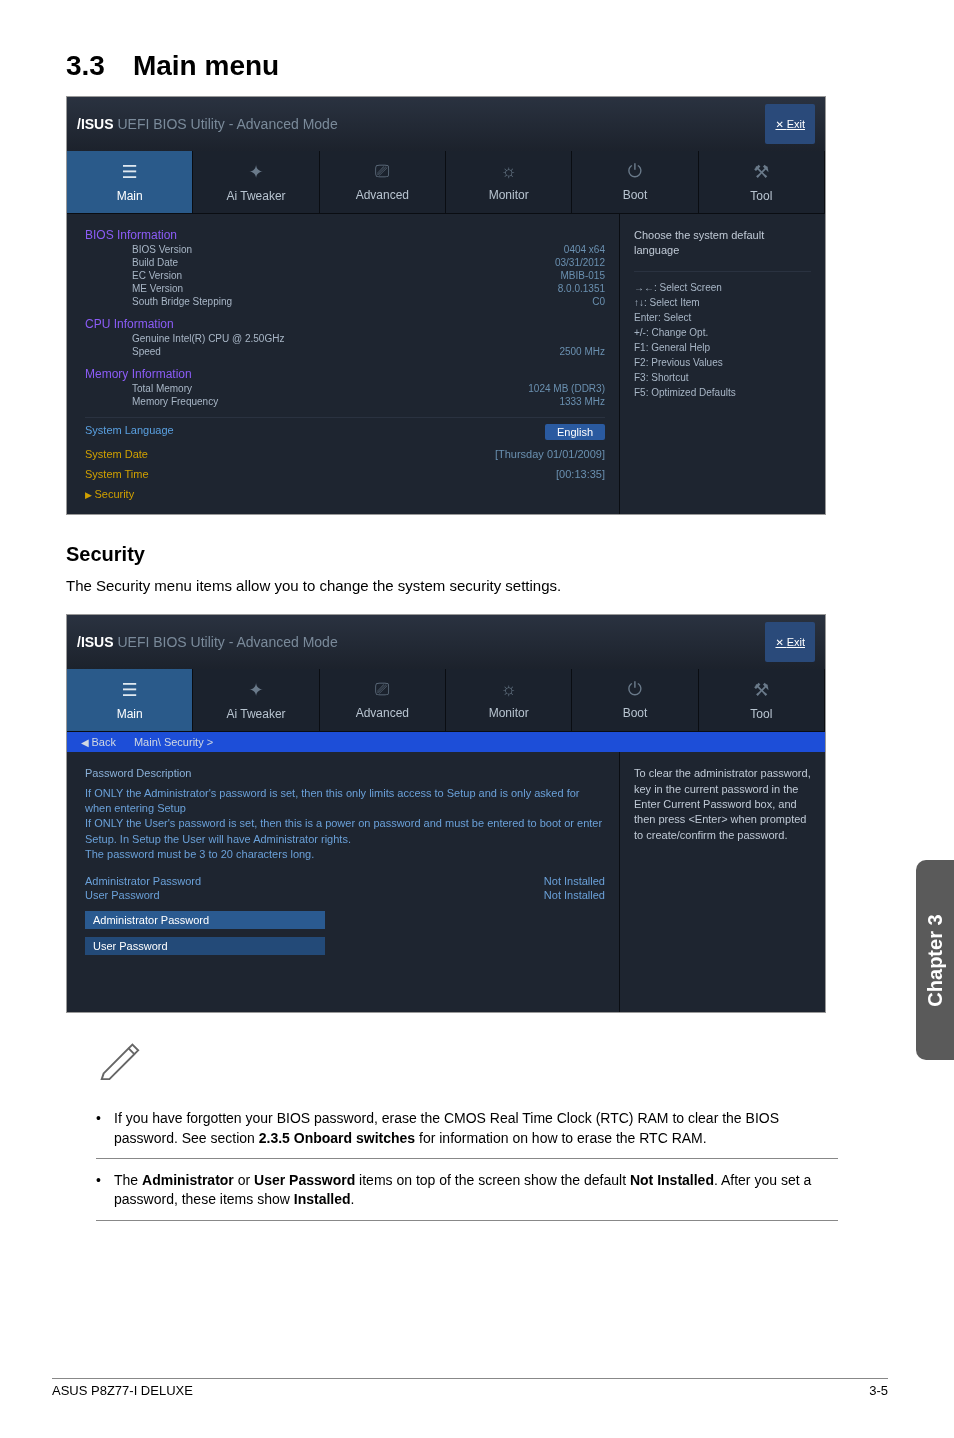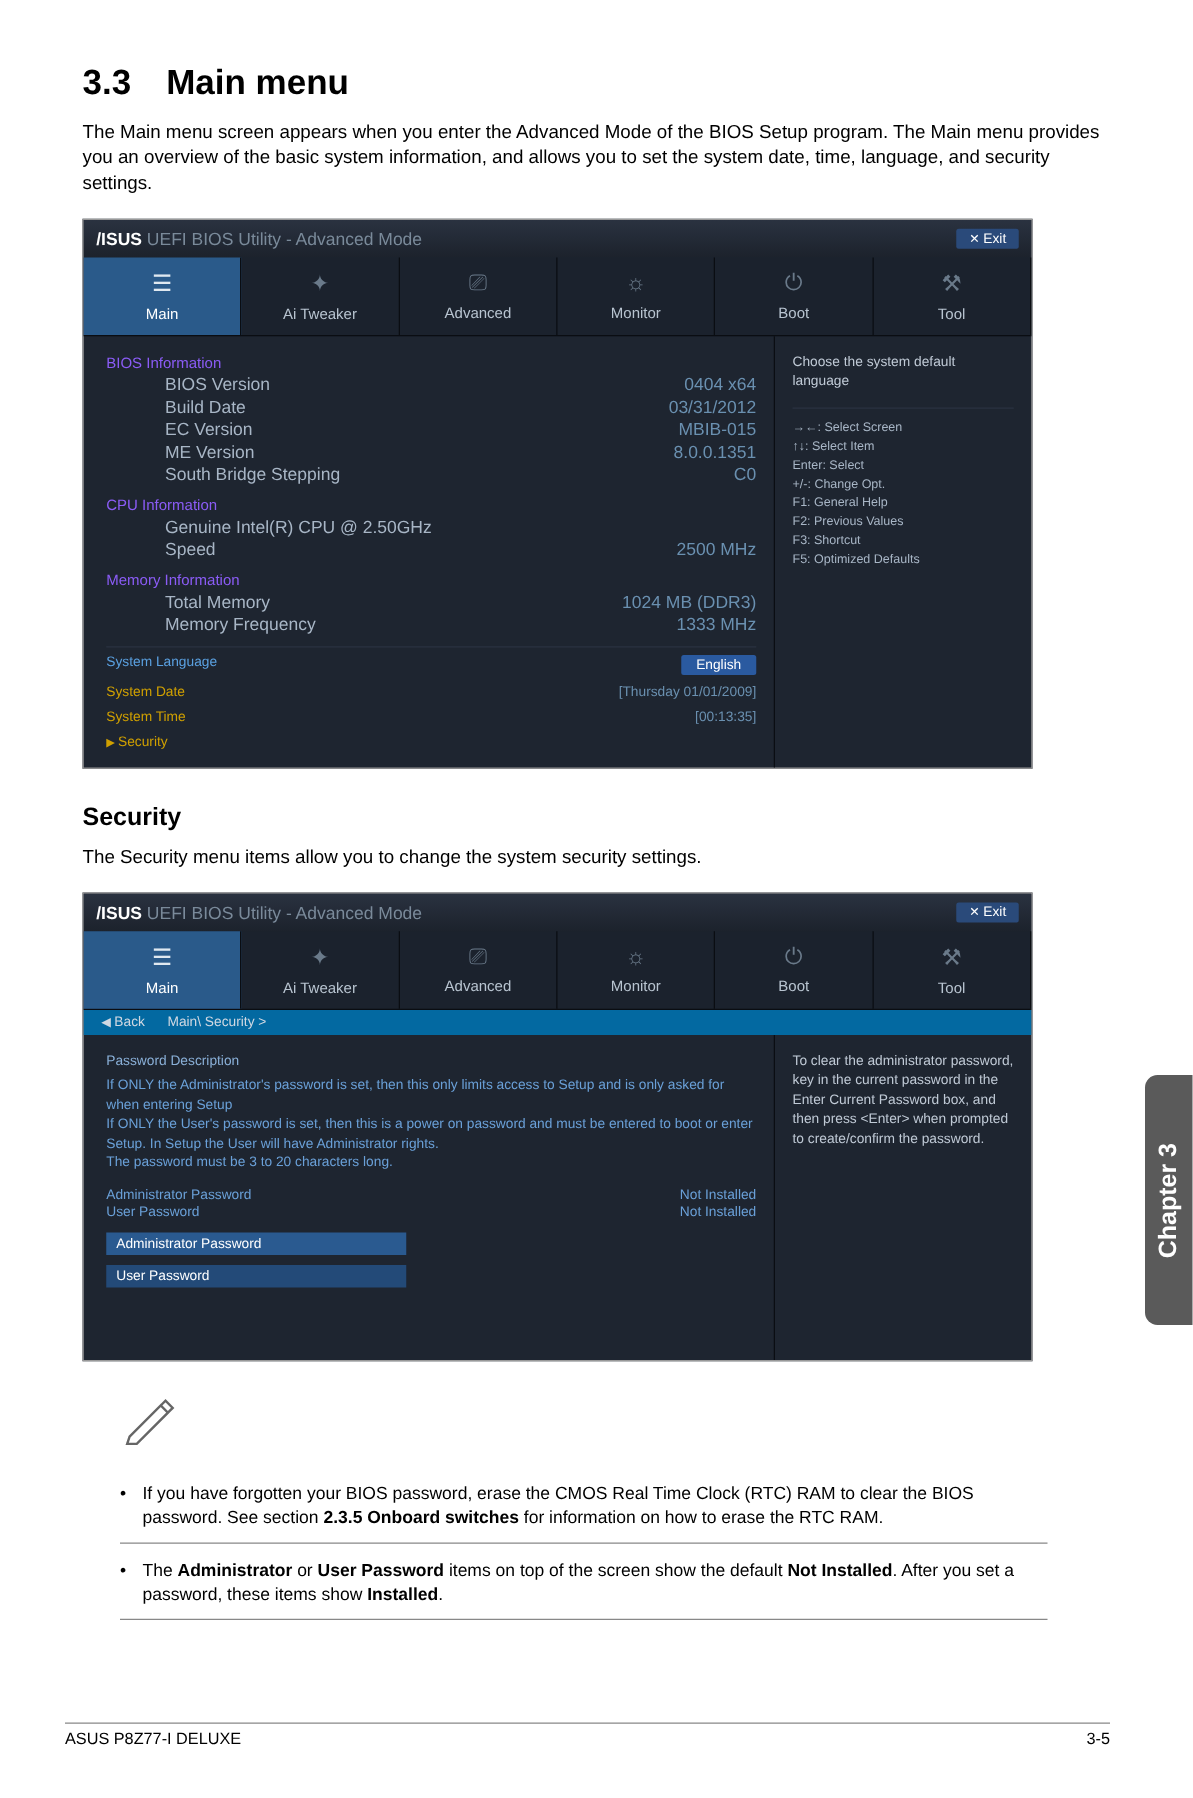--- a/index.html
+++ b/index.html
@@ -5,52 +5,52 @@
     * { margin: 0; padding: 0; box-sizing: border-box; }
     body { font-family: Arial, Helvetica, sans-serif; background: #fff; color: #000; width: 954px; }
     .page { padding: 50px 66px 30px 66px; position: relative; min-height: 1438px; }
     h1 { font-size: 28px; font-weight: bold; margin-bottom: 14px; }
     .intro { font-size: 15px; line-height: 1.35; margin-bottom: 18px; }
 
     .bios-box { border: 1px solid #999; width: 760px; background: #1e2530; color: #a0b0c0; font-size: 12px; position: relative; }
     .bios-head { background: linear-gradient(#2a3240, #1c222c); padding: 7px 10px; display: flex; justify-content: space-between; align-items: center; }
     .bios-title { color: #7a8a9a; font-size: 14px; }
     .bios-logo { color: #fff; font-weight: bold; font-size: 14px; display: inline-block; }
-    .bios-exit { background: #2a4a7a; color: #fff; padding: 2px 10px; font-size: 11px; border-radius: 2px; }
+    .bios-exit { background: #2a4a7a; color: #fff; padding: 14px 10px; font-size: 11px; border-radius: 2px; text-decoration: underline; }
     .bios-exit::before { content: '✕ '; font-size: 10px; }
 
     .bios-tabs { display: flex; background: #1b222d; border-bottom: 1px solid #0a0d12; }
     .bios-tab { flex: 1; text-align: center; padding: 10px 6px; color: #b8c4d0; font-size: 12px; border-right: 1px solid #0a0d12; }
     .bios-tab.active { background: #2a5a8a; color: #fff; }
     .bios-tab .ticon { display: block; font-size: 18px; margin-bottom: 6px; color: #6a7a8a; }
     .bios-tab.active .ticon { color: #dfe8f0; }
 
     .bios-body { display: flex; min-height: 260px; }
     .bios-main { flex: 1; padding: 14px 14px 14px 18px; }
     .bios-right { width: 206px; padding: 14px; border-left: 1px solid #0a0d12; font-size: 11px; color: #c0cad6; }
 
-    .info-row { display: flex; justify-content: space-between; margin-bottom: 2px; font-size: 14px; padding-left: 47px; }
+    .info-row { display: flex; justify-content: space-between; margin-bottom: 2px; font-size: 10px; padding-left: 47px; }
     .info-label { color: #a8b6c6; }
     .info-val { color: #6a90b0; text-align: center; }
     .info-group { margin-bottom: 10px; }
     .info-head { color: #8b5cf6; margin-bottom: 2px; }
 
     .lang-row { display: flex; justify-content: space-between; margin-top: 4px; border-top: 1px solid #2a3240; padding-top: 6px; }
     .lang-label { color: #5aa0e0; font-size: 11px; }
     .lang-btn { background: #2a5aa0; color: #fff; padding: 2px 12px; font-size: 11px; border-radius: 2px; }
 
     .lower-row { display: flex; justify-content: space-between; margin-top: 8px; font-size: 11px; }
     .lower-row .left { color: #d0a000; }
     .lower-row .right { color: #6a90b0; }
 
     .sec-arrow::before { content: '▶ '; color: #d0a000; font-size: 9px; }
     .helptext { font-size: 11px; line-height: 1.4; }
     .keys { border-top: 1px solid #2a3240; margin-top: 12px; padding-top: 8px; font-size: 10px; line-height: 1.5; color: #a8b6c6; }
 
-    .back-row { background: #0369a1; padding: 4px 14px; font-size: 11px; color: #d0d8e2; display: flex; gap: 18px; }
+    .back-row { background: #1d4ed8; padding: 4px 14px; font-size: 11px; color: #d0d8e2; display: flex; gap: 18px; }
     .back-row .backbtn::before { content: '◀ '; font-size: 10px; }
 
     .pwd-desc { color: #6aa0d8; font-size: 11px; line-height: 1.4; margin-bottom: 12px; }
     .pwd-status-row { display: flex; justify-content: space-between; font-size: 11px; color: #6aa0d8; margin-bottom: 2px; }
     .pwd-status-row .st { color: #6aa0d8; }
     .pwd-editable { background: #2a5a90; color: #fff; padding: 3px 8px; margin-top: 8px; font-size: 11px; display: inline-block; width: 240px; }
 
     h2 { font-size: 20px; font-weight: bold; margin: 28px 0 10px; }
 
     .note-wrap { display: flex; gap: 28px; margin: 22px 50px 0 30px; align-items: flex-start; flex-direction: column; }
@@ -64,21 +64,20 @@
     .side-tab { position: absolute; right: 0; top: 860px; width: 38px; height: 200px; background: #5a5a5a; border-radius: 10px 0 0 10px; display: flex; align-items: center; justify-content: center; }
     .side-tab span { color: #fff; font-size: 20px; font-weight: bold; transform: rotate(-90deg); white-space: nowrap; }
 
     .footer { position: absolute; bottom: 40px; left: 52px; right: 66px; display: flex; justify-content: space-between; font-size: 13px; border-top: 1px solid #888; padding-top: 4px; }
   </style>
 </head>
 <body>
 
 <div class="page">
   <h1>3.3 Main menu</h1>
-  <p class="intro">The Main menu screen appears when you enter the Advanced Mode of the BIOS Setup program. The Main menu provides you an overview of the basic system information, and allows you to set the system date, time, language, and security settings.</p>
 
   <div class="bios-box">
     <div class="bios-head">
       <span class="bios-title"><span class="bios-logo">/ISUS</span> <span>UEFI BIOS Utility - Advanced Mode</span></span>
       <span class="bios-exit">Exit</span>
     </div>
     <div class="bios-tabs">
       <div class="bios-tab active"><span class="ticon">☰</span><span>Main</span></div>
       <div class="bios-tab"><span class="ticon">✦</span><span>Ai Tweaker</span></div>
       <div class="bios-tab"><span class="ticon">⎚</span><span>Advanced</span></div>

